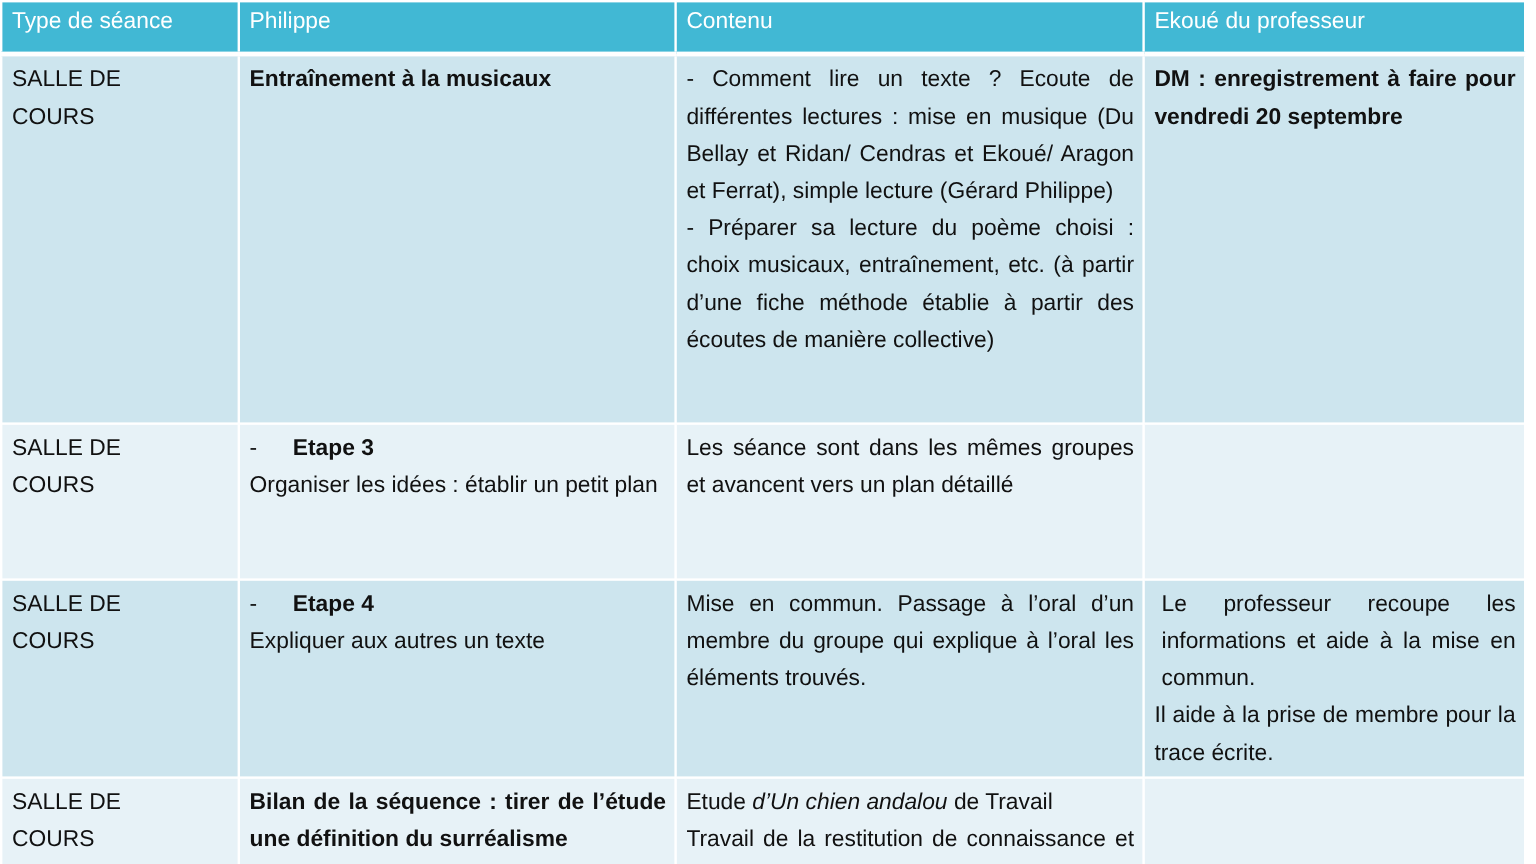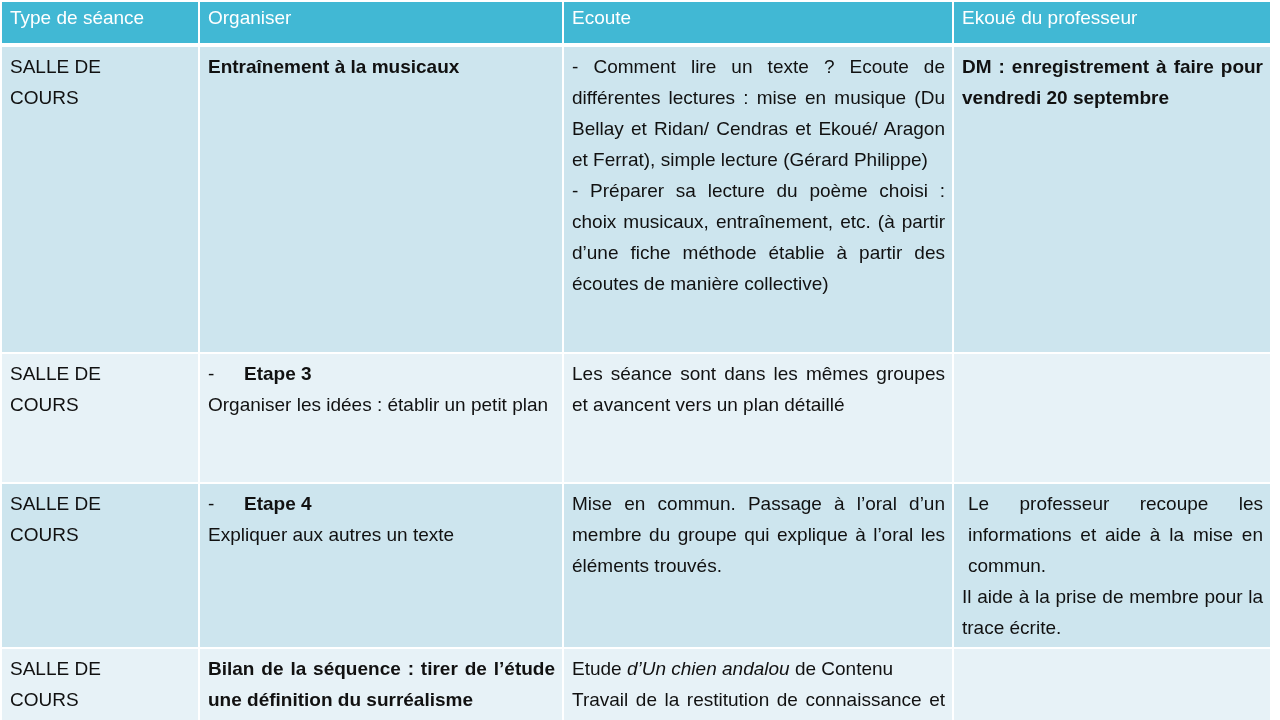--- a/index.html
+++ b/index.html
@@ -71,22 +71,22 @@
   <table>
     <colgroup>
       <col class="c1">
         <col class="c2">
         <col class="c3">
         <col class="c4">
     </colgroup>
     <thead>
       <tr>
         <th>Type de séance</th>
-        <th>Organiser</th>
-        <th>Ecoute</th>
+        <th>Philippe</th>
+        <th>Contenu</th>
         <th>Ekoué du professeur</th>
       </tr>
     </thead>
     <tbody>
 
       <tr class="odd r1">
         <td>
           <span class="block">SALLE DE</span>
           <span class="block">COURS</span>
         </td>
@@ -143,20 +143,20 @@
 
       <tr class="even r4">
         <td>
           <span class="block">SALLE DE</span>
           <span class="block">COURS</span>
         </td>
         <td class="justify bold">
           <span>Bilan de la séquence : tirer de l’étude une définition du surréalisme</span>
         </td>
         <td class="justify">
-          <span class="block"><span>Etude </span><span class="ital">d’Un chien andalou</span><span> de Contenu</span></span>
+          <span class="block"><span>Etude </span><span class="ital">d’Un chien andalou</span><span> de Travail</span></span>
           <span class="block">Travail de la restitution de connaissance et du plan détaillé</span>
         </td>
         <td></td>
       </tr>
     </tbody>
   </table>
 </div>
 
 </body></html>

